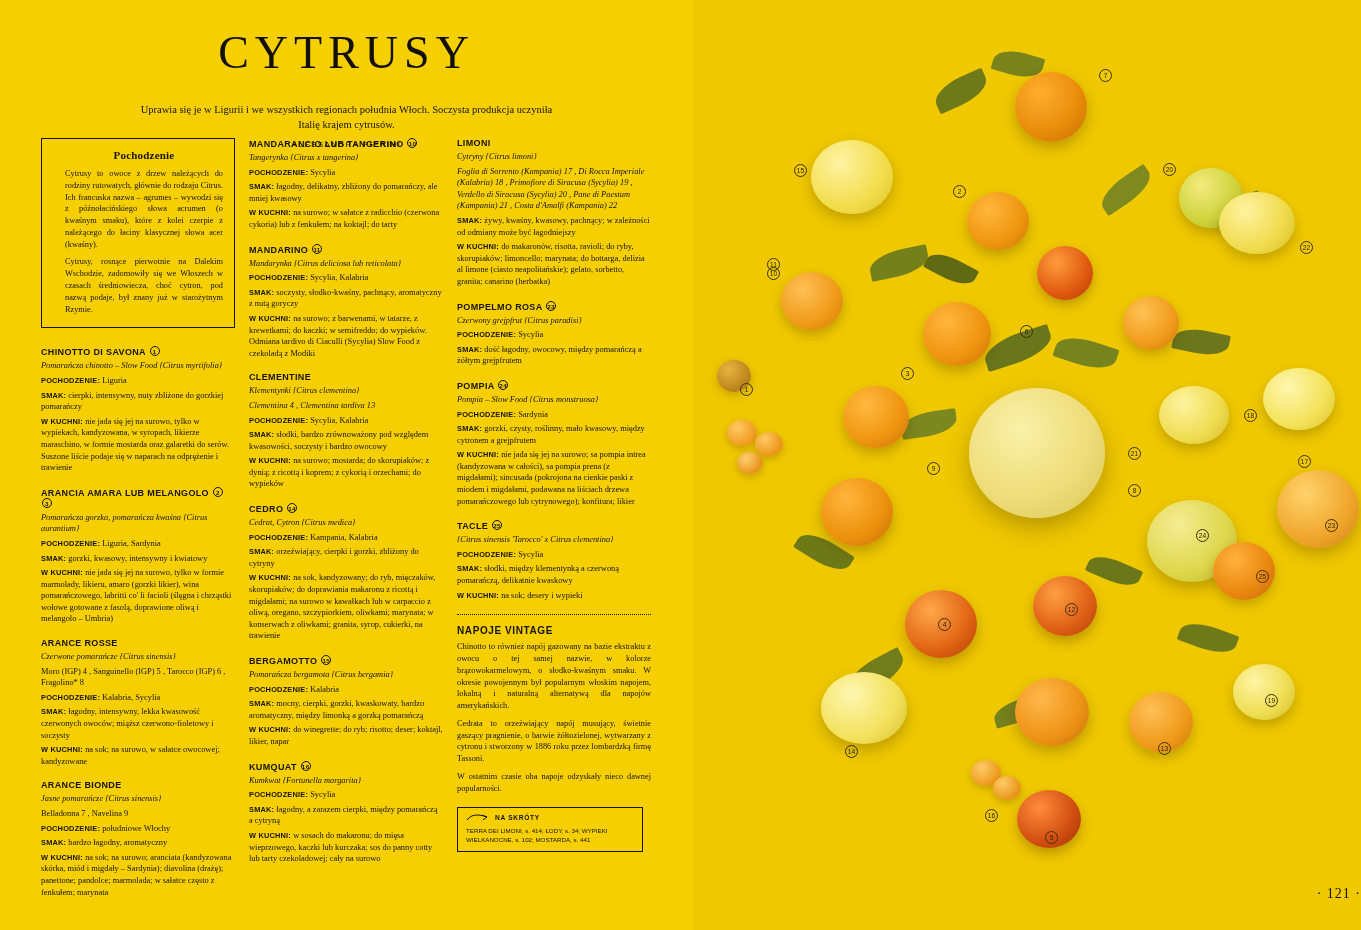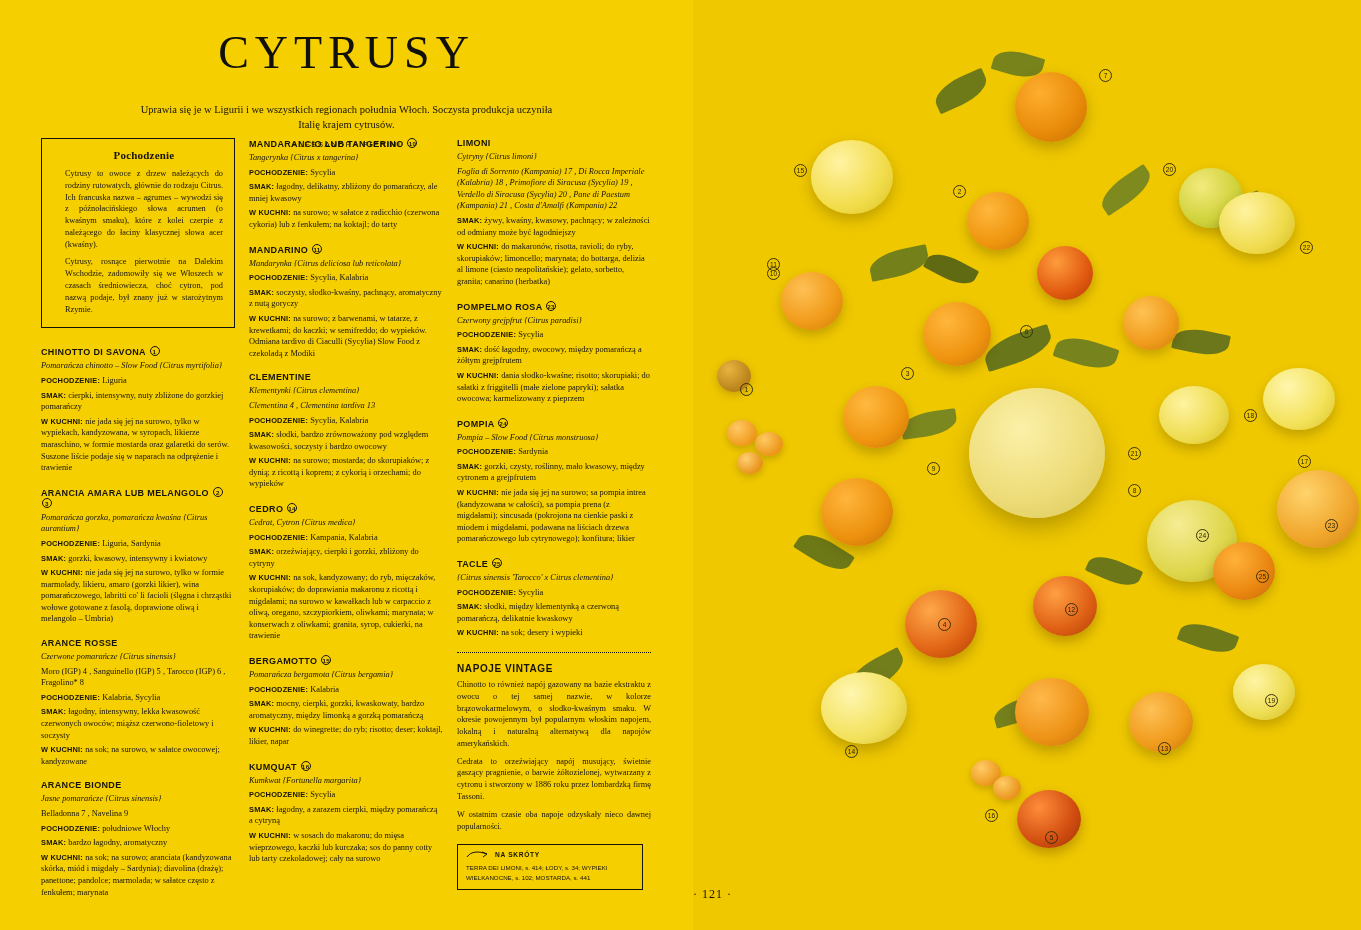--- a/index.html
+++ b/index.html
@@ -151,22 +151,22 @@
     bottom:28px;
     width:100%;
     text-align:center;
     font-size:9px;
     letter-spacing:1px;
   }
   .folio-r {
     position:absolute;
     bottom:28px;
     width:100%;
-    text-align:left;
-    font-size:12px;
+    text-align:right;
+    font-size:14px;
     letter-spacing:1px;
     color:#17130a;
   }
 
   
   .photo { position:absolute; inset:0; }
   .fruit { position:absolute; border-radius:50%; }
   .callout {
     position:absolute;
     width:13px; height:13px;
@@ -328,21 +328,20 @@
         </div>
 
         <div class="entry">
           <h4>
             <span>POMPELMO ROSA</span>
             <span class="num">23</span>
           </h4>
           <div class="line it">Czerwony grejpfrut {Citrus paradisi}</div>
           <div class="line"><span class="lab">POCHODZENIE:</span> <span>Sycylia</span></div>
           <div class="line"><span class="lab">SMAK:</span> <span>dość łagodny, owocowy, między pomarańczą a żółtym grejpfrutem</span></div>
-          <div class="line"><span class="lab">W KUCHNI:</span> <span>dania słodko-kwaśne; risotto; skorupiaki; do sałatki z friggitelli (małe zielone papryki); sałatka owocowa; karmelizowany z pieprzem</span></div>
         </div>
 
         <div class="entry">
           <h4>
             <span>POMPIA</span>
             <span class="num">24</span>
           </h4>
           <div class="line it">Pompia – Slow Food {Citrus monstruosa}</div>
           <div class="line"><span class="lab">POCHODZENIE:</span> <span>Sardynia</span></div>
           <div class="line"><span class="lab">SMAK:</span> <span>gorzki, czysty, roślinny, mało kwasowy, między cytronem a grejpfrutem</span></div>

